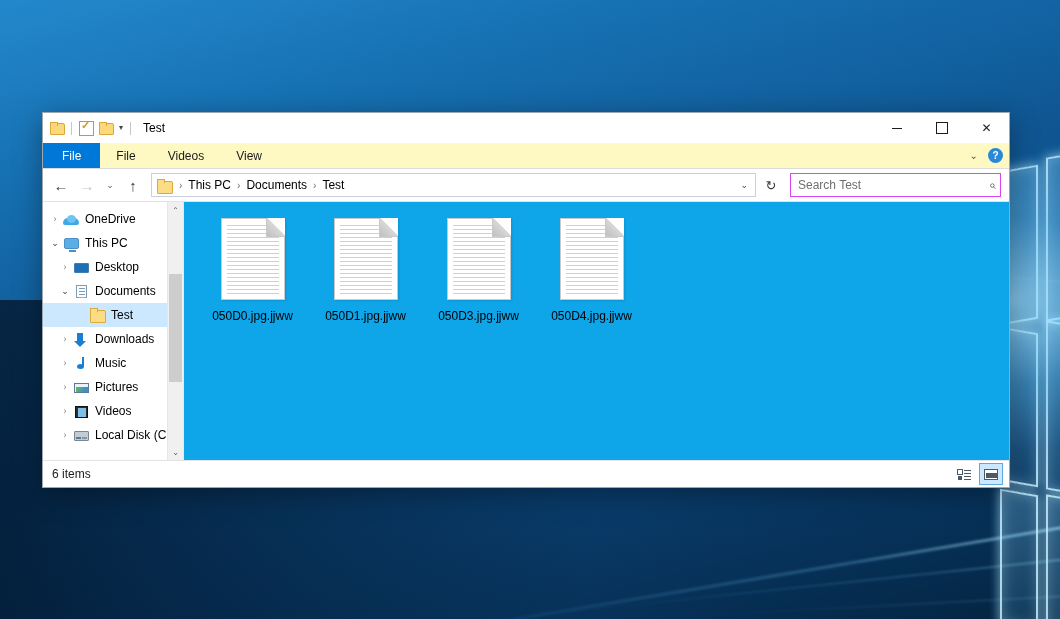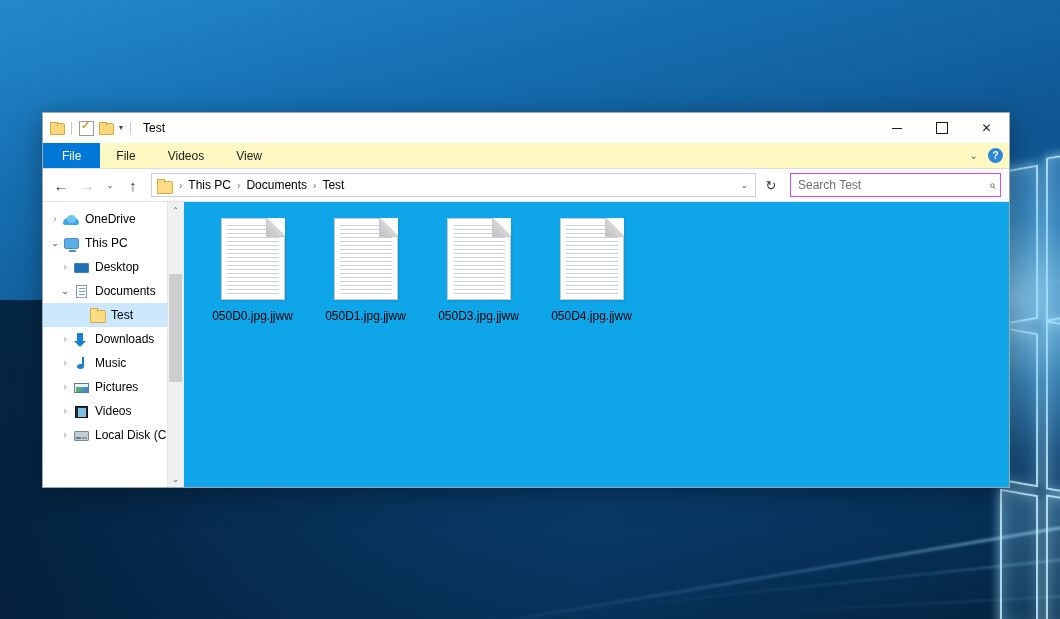--- a/index.html
+++ b/index.html
@@ -893,14 +893,25 @@
             <div class="fold-mask"></div>
             <div class="fold"></div>
         </div>
         <div class="file-name">050D4.jpg.jjww</div>
       </div>
 
 
     </div>
   </div>
 
+  <div class="statusbar">
+    <div class="status-text">6 items</div>
+    <div class="viewbtns">
+      <div class="viewbtn">
+        <span class="vb-details"></span>
+      </div>
+      <div class="viewbtn active">
+        <span class="vb-large"></span>
+      </div>
+    </div>
+  </div>
 
 </div>
 
 </body></html>

